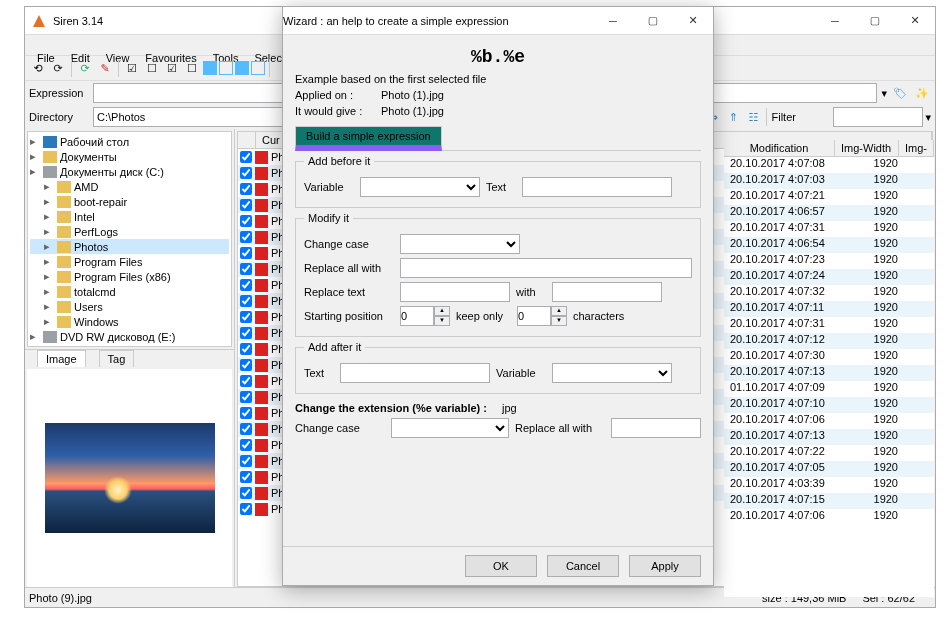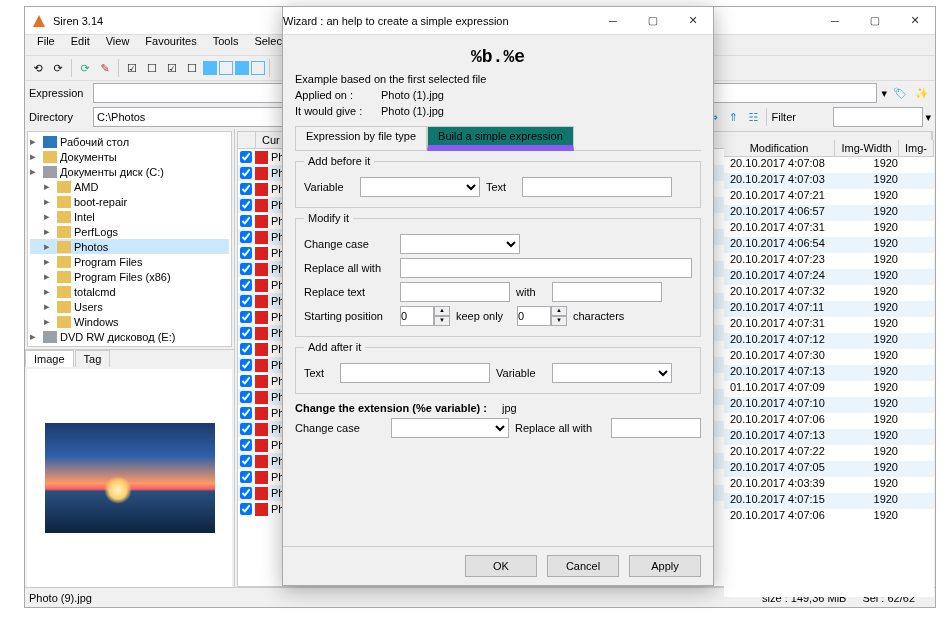--- a/index.html
+++ b/index.html
@@ -4,35 +4,35 @@
 <style>
 * { box-sizing: border-box; margin: 0; padding: 0; font-family: "Segoe UI", Tahoma, sans-serif; font-size: 11px; }
 body { width: 950px; height: 617px; background: #fff; overflow: hidden; position: relative; }
 .window { border: 1px solid #aaa; background: #f0f0f0; position: absolute; }
 .titlebar { height: 28px; display: flex; align-items: center; background: #fff; border-bottom: 1px solid #ddd; }
 .titlebar .icon { width: 16px; height: 16px; margin: 0 6px; }
 .titlebar .title { flex: 1; }
 .winbtns { display: flex; }
 .winbtn { width: 40px; height: 28px; display: flex; align-items: center; justify-content: center; color: #333; }
 .menubar { height: 20px; display: flex; background: #f0f0f0; padding: 0 4px; }
-.menubar span { padding: 0 8px; }
+.menubar span { padding: 17px 8px; }
 .toolbar { height: 26px; display: flex; align-items: center; gap: 2px; padding: 2px 4px; background: #f0f0f0; border-top: 1px solid #ddd; border-bottom: 1px solid #ddd; }
 .tbicon { width: 18px; height: 18px; display: flex; align-items: center; justify-content: center; border: 1px solid transparent; }
 .fieldrow { display: flex; align-items: center; padding: 2px 4px; gap: 4px; }
 .fieldrow label { min-width: 60px; }
 .fieldrow input[type=text], .bigcombo { flex: 1; height: 20px; border: 1px solid #abadb3; background: #fff; padding: 0 3px; }
 .main { display: flex; height: calc(100% - 140px); }
 .left { width: 210px; display: flex; flex-direction: column; border-right: 1px solid #ccc; }
 .tree { flex: 0 0 auto; background: #fff; border: 1px solid #ccc; margin: 2px; padding: 2px; overflow: hidden; }
 .tree-item { display: flex; align-items: center; gap: 3px; padding: 1px 0; white-space: nowrap; }
 .tree-item .fold-icon { width: 14px; height: 12px; }
 .tree-item.sel { background: #cce8ff; }
 .ind1 { padding-left: 14px; }
 .tabrow { display: flex; border-top: 1px solid #ccc; }
-.tab { padding: 2px 8px; border: 1px solid #ccc; border-bottom: none; background: #fff; margin-right: 1px; }
+.tab { padding: 2px 8px; border: 1px solid #ccc; border-bottom: none; background: #fff; margin-right: 1px; margin-left: 12px; }
 .preview { flex: 1; background: #fff; margin: 2px; display: flex; align-items: center; justify-content: center; }
 .center { flex: 1; background: #fff; margin: 2px; border: 1px solid #ccc; overflow: hidden; }
 .filelist-head { display: flex; background: #f0f0f0; border-bottom: 1px solid #ccc; }
 .filelist-head div { padding: 2px 6px; border-right: 1px solid #ccc; }
 .filelist-body { overflow: hidden; }
 .filerow { display: flex; align-items: center; gap: 3px; padding: 0 2px; height: 16px; }
 .filerow.alt { background: #eaf4fb; }
 .filerow input[type=checkbox] { width: 12px; height: 12px; }
 .pdf-icon { width: 13px; height: 13px; background: #d22; }
 .statusbar { height: 20px; display: flex; align-items: center; border-top: 1px solid #ccc; background: #f0f0f0; padding: 0 4px; position: absolute; bottom: 0; left: 0; right: 0; }
@@ -340,21 +340,21 @@
     <div>Photo (9).jpg</div>
     <div style="flex:1"></div>
     <div>size : 149,36 MiB</div>
     <div>Sel : 62/62</div>
   </div>
 </div>
 
 <div class="right-cols">
   <div class="right-head">
     <div>Modification</div>
-    <div style="flex:0 0 64px;text-align:center">Img-Width</div>
+    <div style="flex:0 0 64px;text-align:left">Img-Width</div>
     <div style="flex:0 0 30px">Img-</div>
   </div>
   <div id="rlist">
       <div class="right-row">
         <div>20.10.2017 4:07:08</div>
         <div style="flex:0 0 64px;text-align:right">1920</div>
         <div style="flex:0 0 30px"></div>
       </div>
       <div class="right-row alt">
         <div>20.10.2017 4:07:03</div>
@@ -484,21 +484,20 @@
     <div class="wiz-row">
         <span style="min-width:80px">Applied on :</span>
         <span>Photo (1).jpg</span>
       </div>
     <div class="wiz-row">
         <span style="min-width:80px">It would give :</span>
         <span>Photo (1).jpg</span>
       </div>
 
     <div class="wiz-tabs">
-      <div class="wiz-tab">Expression by file type</div>
       <div class="wiz-tab active">Build a simple expression</div>
     </div>
 
 
     <fieldset>
         <legend>Add before it</legend>
       <div class="wiz-row">
         <label style="min-width:50px">Variable</label>
         <select style="width:120px"></select>
         <label style="min-width:30px">Text</label>

